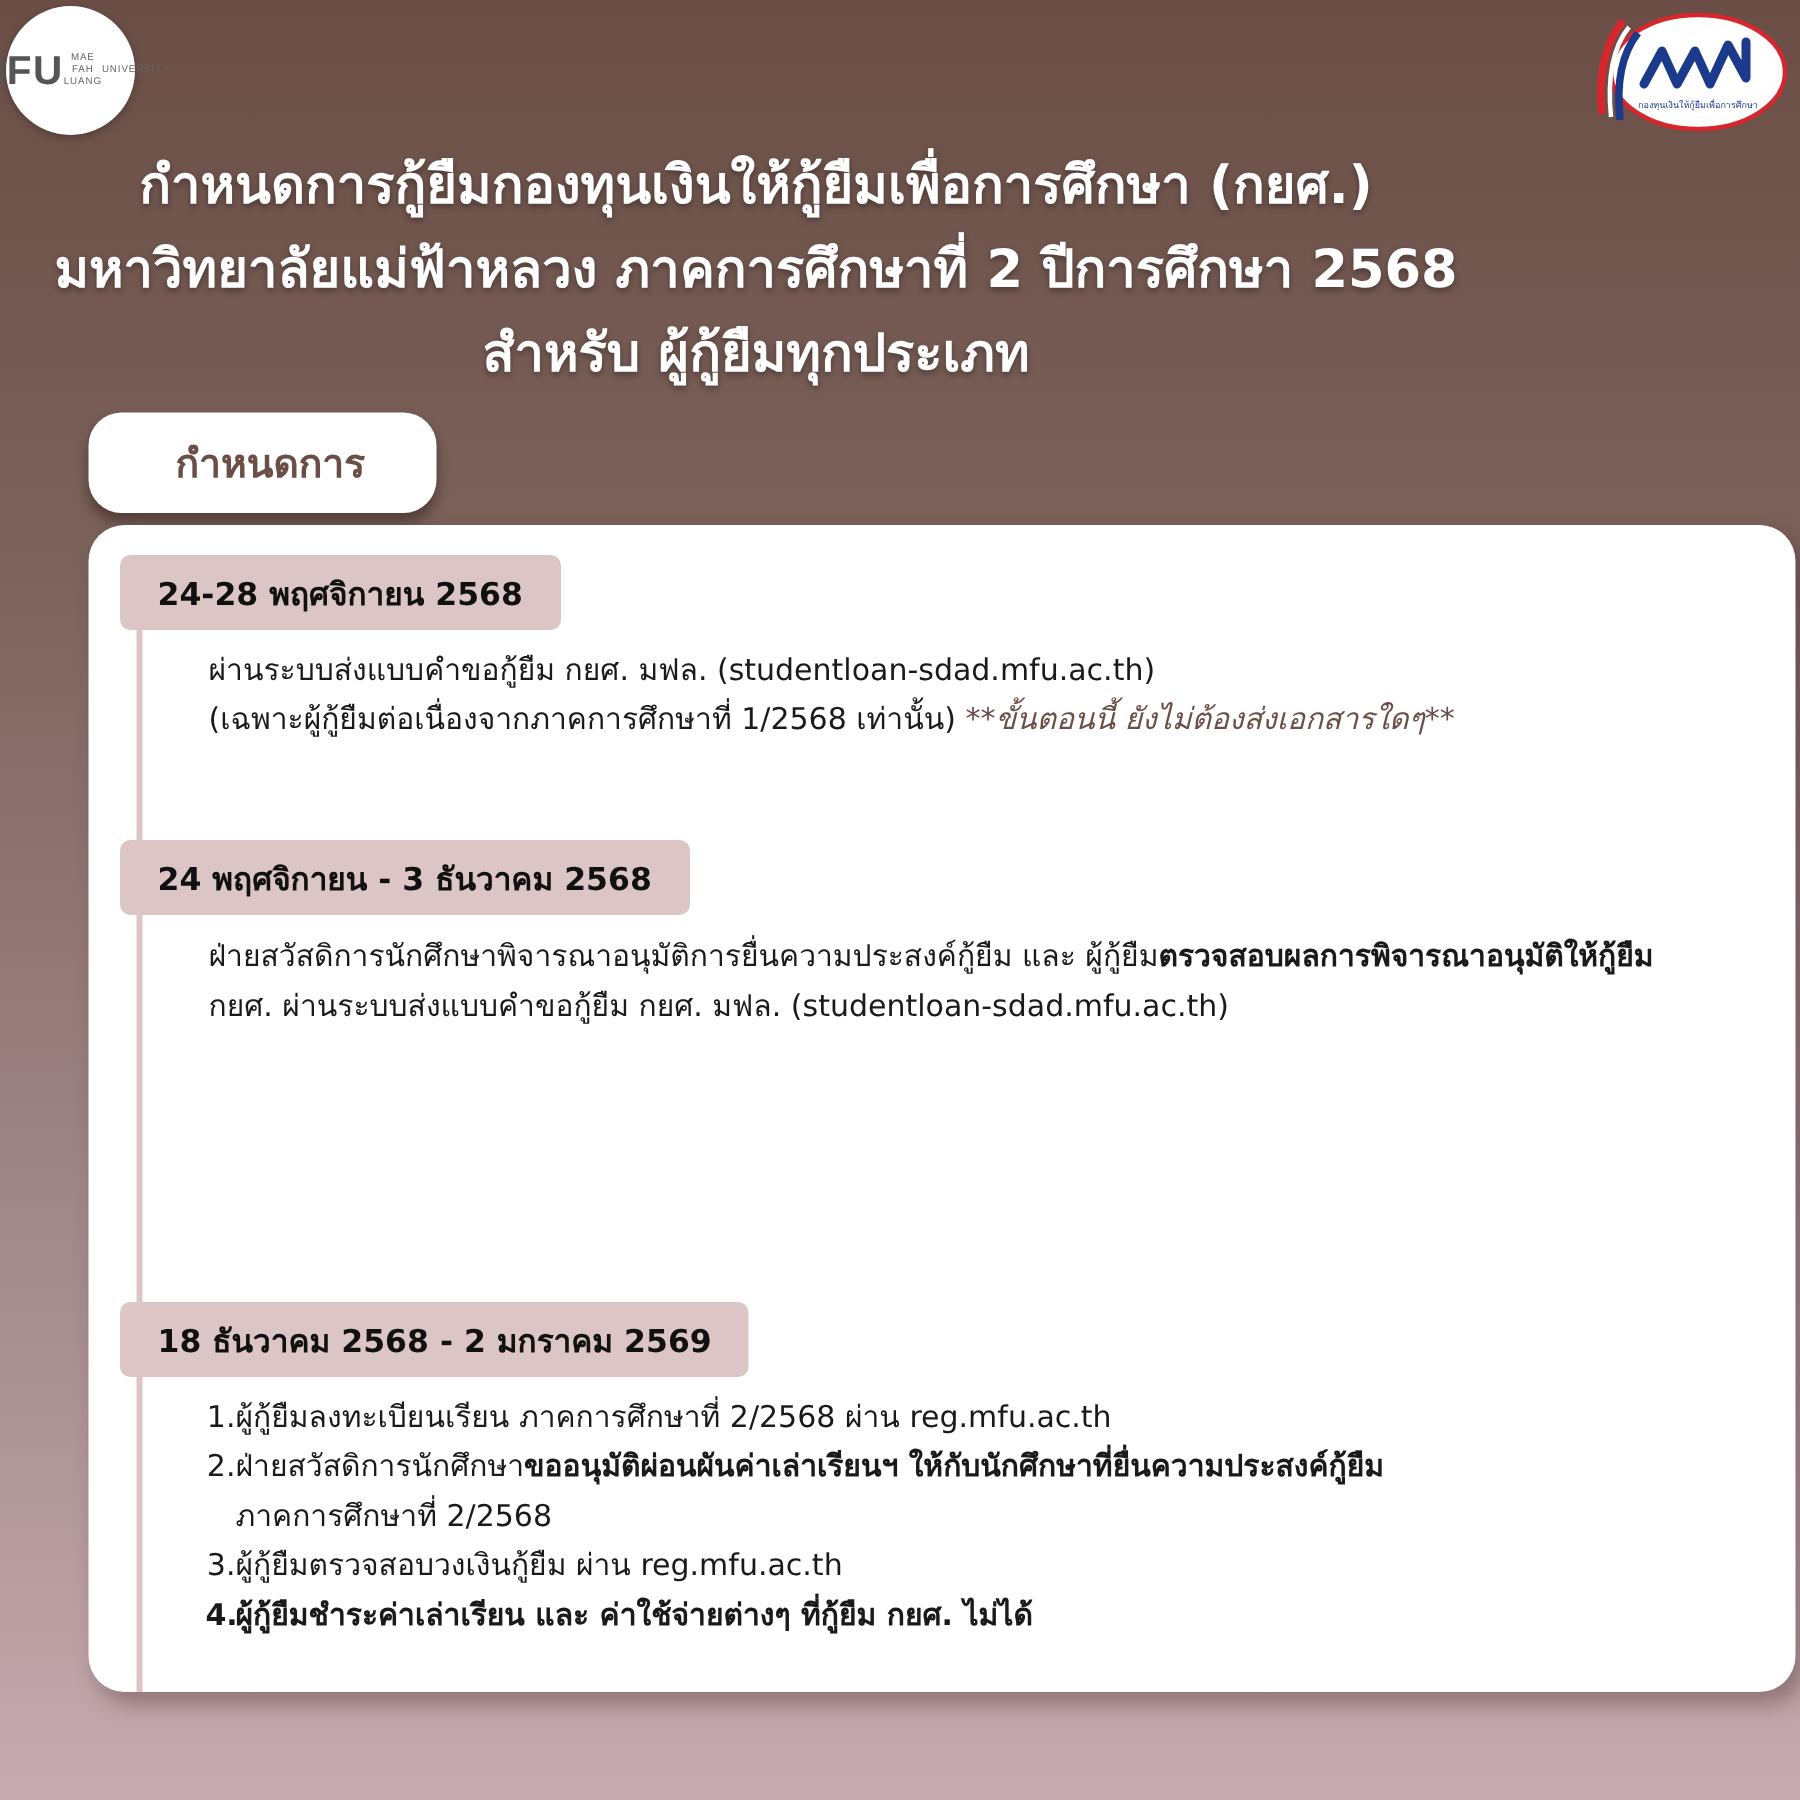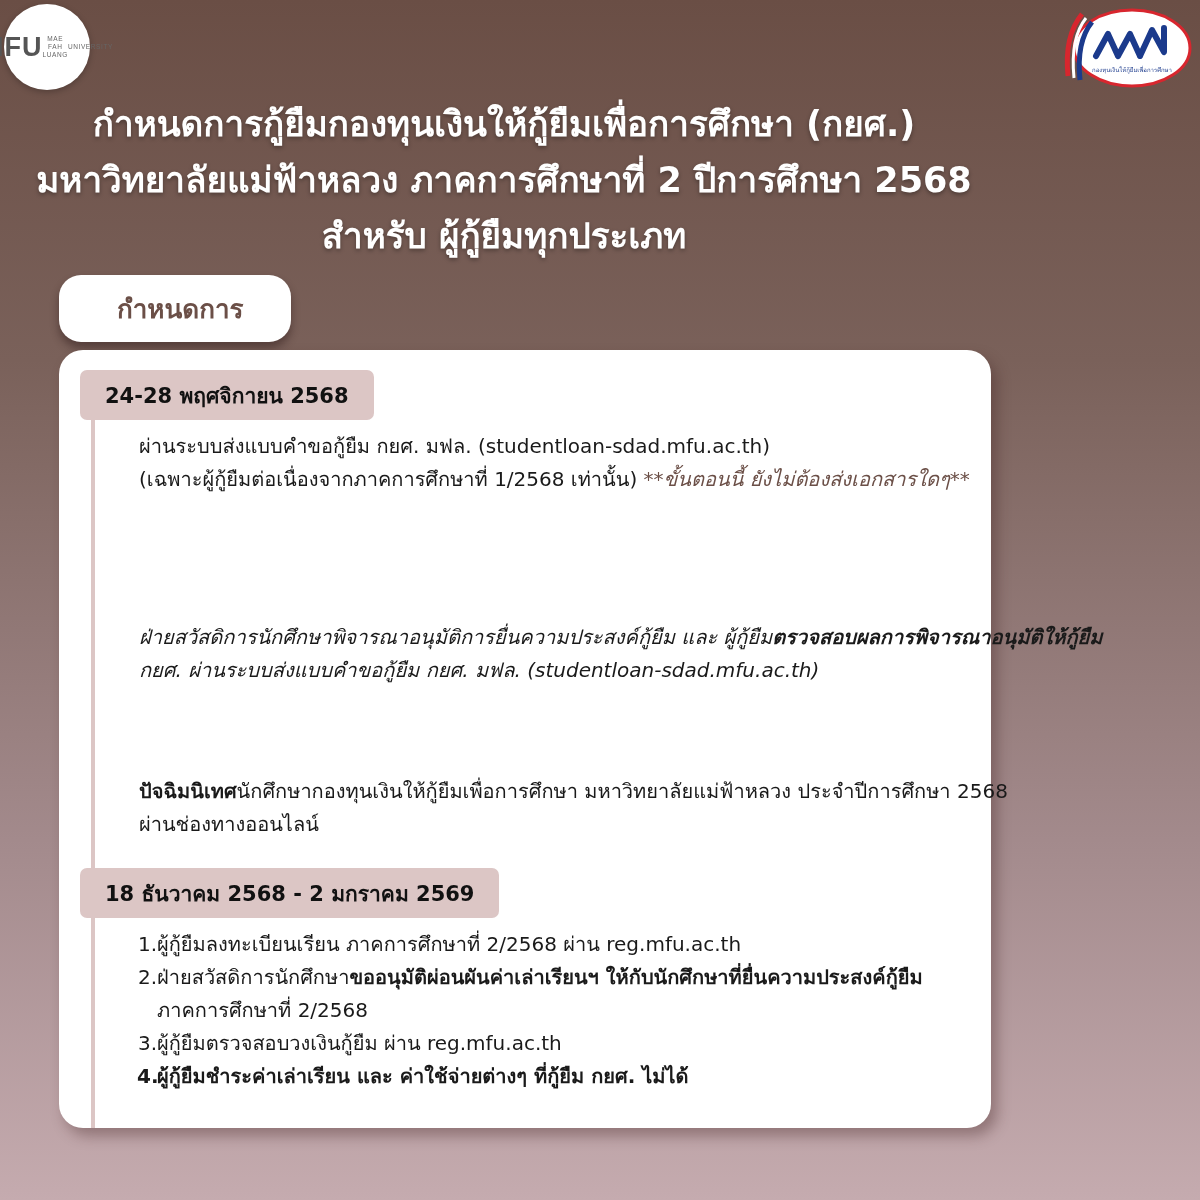--- a/index.html
+++ b/index.html
@@ -36,21 +36,21 @@
     }
     .title-block .t-line { font-size: 35px; line-height: 56px; }
     .section-tab {
       position: absolute; left: 59px; top: 275px; width: 232px; height: 67px;
       background: #fff; border-radius: 22px;
       display: flex; align-items: center; padding-left: 58px;
       box-shadow: 0 6px 8px rgba(40,20,20,0.45);
       font-size: 26px; font-weight: bold; color: #6b4f47;
     }
     .panel {
-      position: absolute; left: 59px; top: 350px; width: 932px; height: 778px;
+      position: absolute; left: 59px; top: 350px; width: 1138px; height: 778px;
       background: #fff; border-radius: 24px;
       box-shadow: 6px 8px 14px rgba(60,30,30,0.35);
     }
     .timeline-line {
       position: absolute; left: 32px; top: 40px; width: 4px; height: 738px;
       background: #dcc6c5;
     }
     .date-badge {
       position: absolute; left: 21px; height: 50px;
       background: #dcc6c5; border-radius: 7px;
@@ -106,30 +106,27 @@
     <b>24-28 พฤศจิกายน 2568</b>
   </div>
   <div class="entry" style="top:80px;">
     <div>ผ่านระบบส่งแบบคำขอกู้ยืม กยศ. มฟล. (studentloan-sdad.mfu.ac.th)</div>
     <div>
       <span>(เฉพาะผู้กู้ยืมต่อเนื่องจากภาคการศึกษาที่ 1/2568 เท่านั้น)</span>
       <span class="note-italic">**ขั้นตอนนี้ ยังไม่ต้องส่งเอกสารใดๆ**</span>
     </div>
   </div>
 
-  <div class="entry" style="top:271px;font-style:italic;">
+  <div class="date-badge" style="top:210px;">
+    <b>24 พฤศจิกายน - 3 ธันวาคม 2568</b>
+  </div>
+  <div class="entry" style="top:271px;">
     <span>ฝ่ายสวัสดิการนักศึกษาพิจารณาอนุมัติการยื่นความประสงค์กู้ยืม และ ผู้กู้ยืม</span><b>ตรวจสอบผลการพิจารณาอนุมัติให้กู้ยืม</b><span> กยศ. ผ่านระบบส่งแบบคำขอกู้ยืม กยศ. มฟล. (studentloan-sdad.mfu.ac.th)</span>
   </div>
 
-  <div class="entry" style="top:425px;">
-    <div>
-      <b>ปัจฉิมนิเทศ</b><span>นักศึกษากองทุนเงินให้กู้ยืมเพื่อการศึกษา มหาวิทยาลัยแม่ฟ้าหลวง ประจำปีการศึกษา 2568</span>
-    </div>
-    <div>ผ่านช่องทางออนไลน์</div>
-  </div>
 
   <div class="date-badge" style="top:518px;">
     <b>18 ธันวาคม 2568 - 2 มกราคม 2569</b>
   </div>
   <div class="entry" style="top:578px; left:78px;">
     <div class="ol-item">
       <span class="ol-num">1.</span>
       <span class="ol-text">ผู้กู้ยืมลงทะเบียนเรียน ภาคการศึกษาที่ 2/2568 ผ่าน reg.mfu.ac.th</span>
     </div>
     <div class="ol-item">

